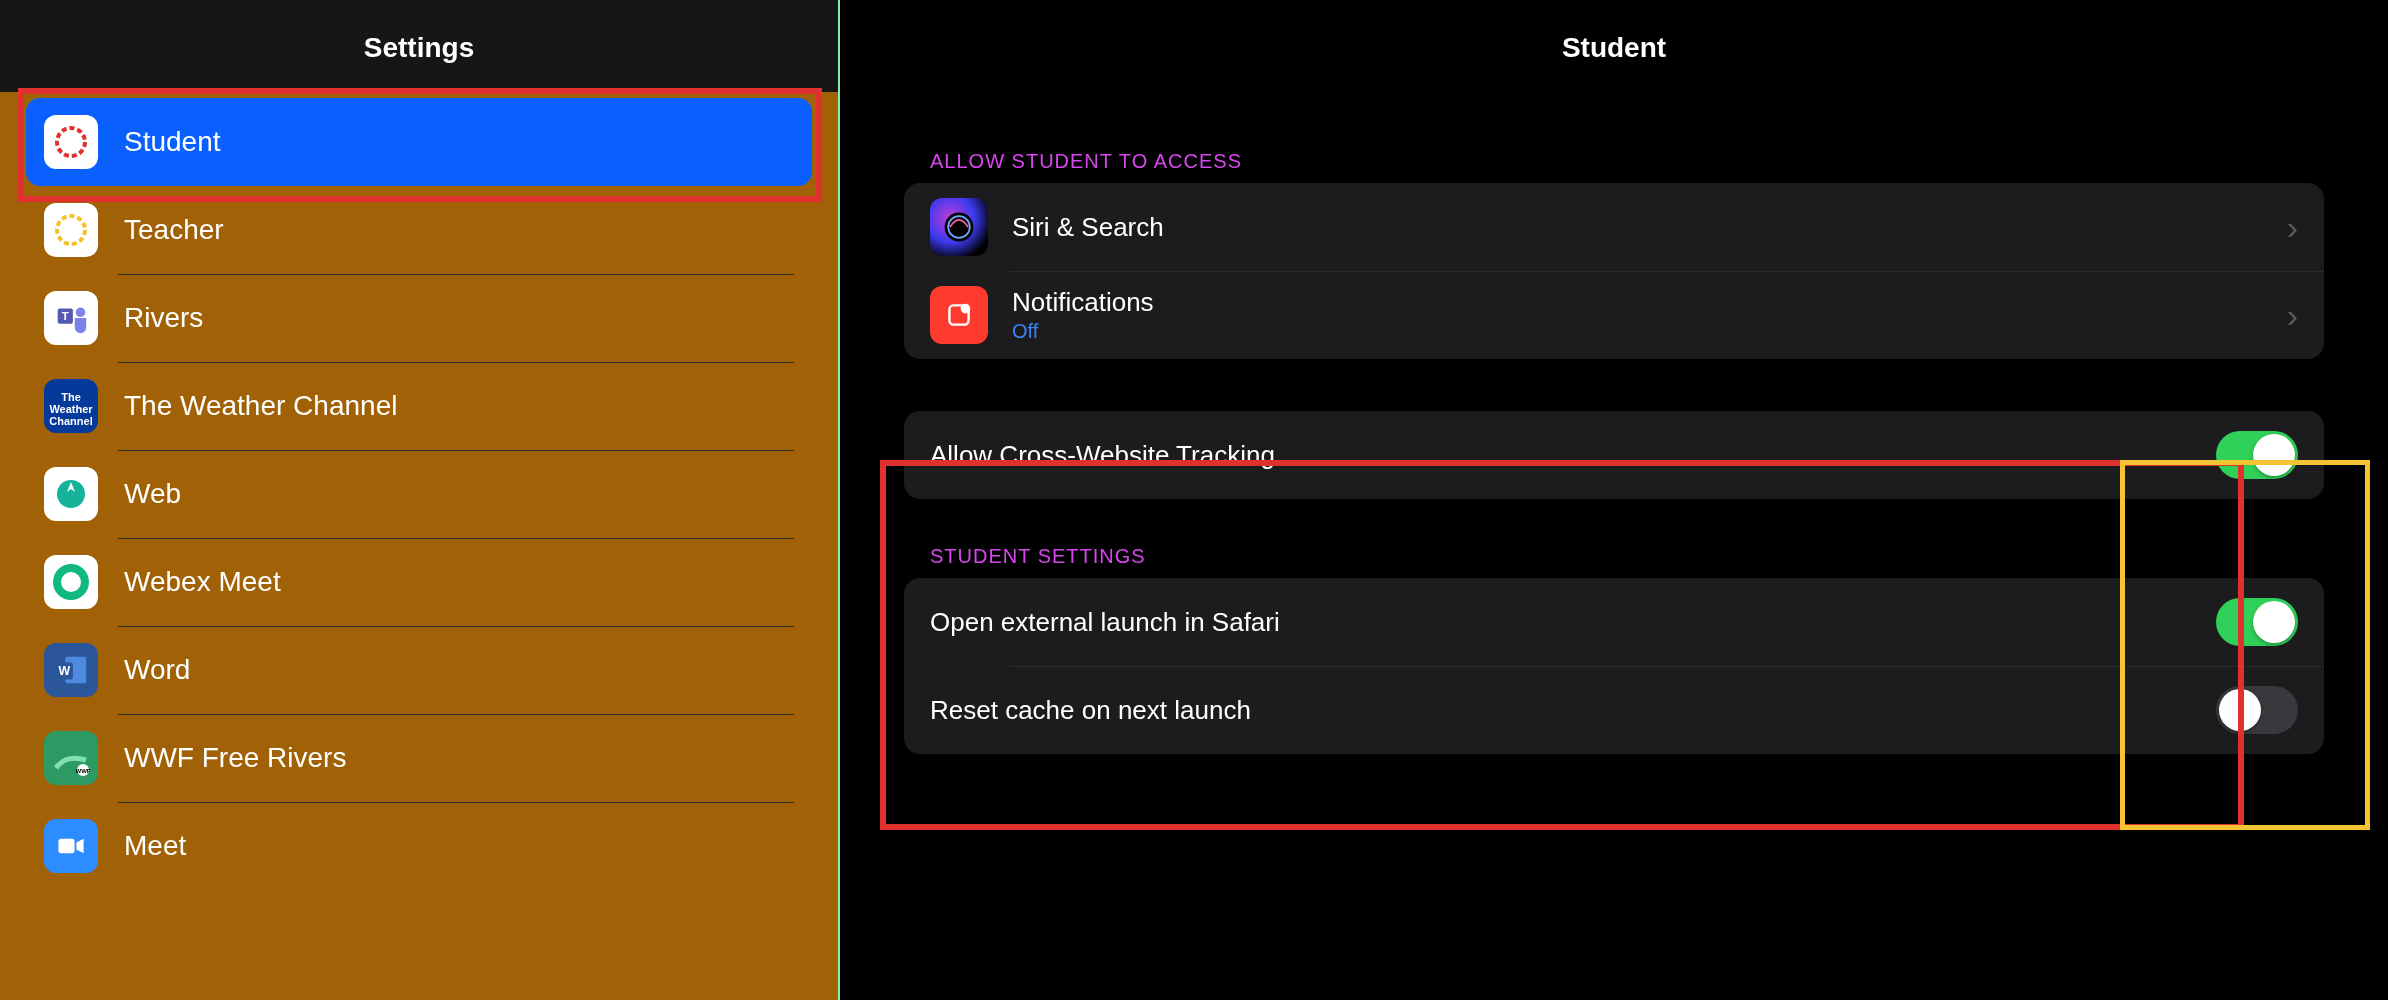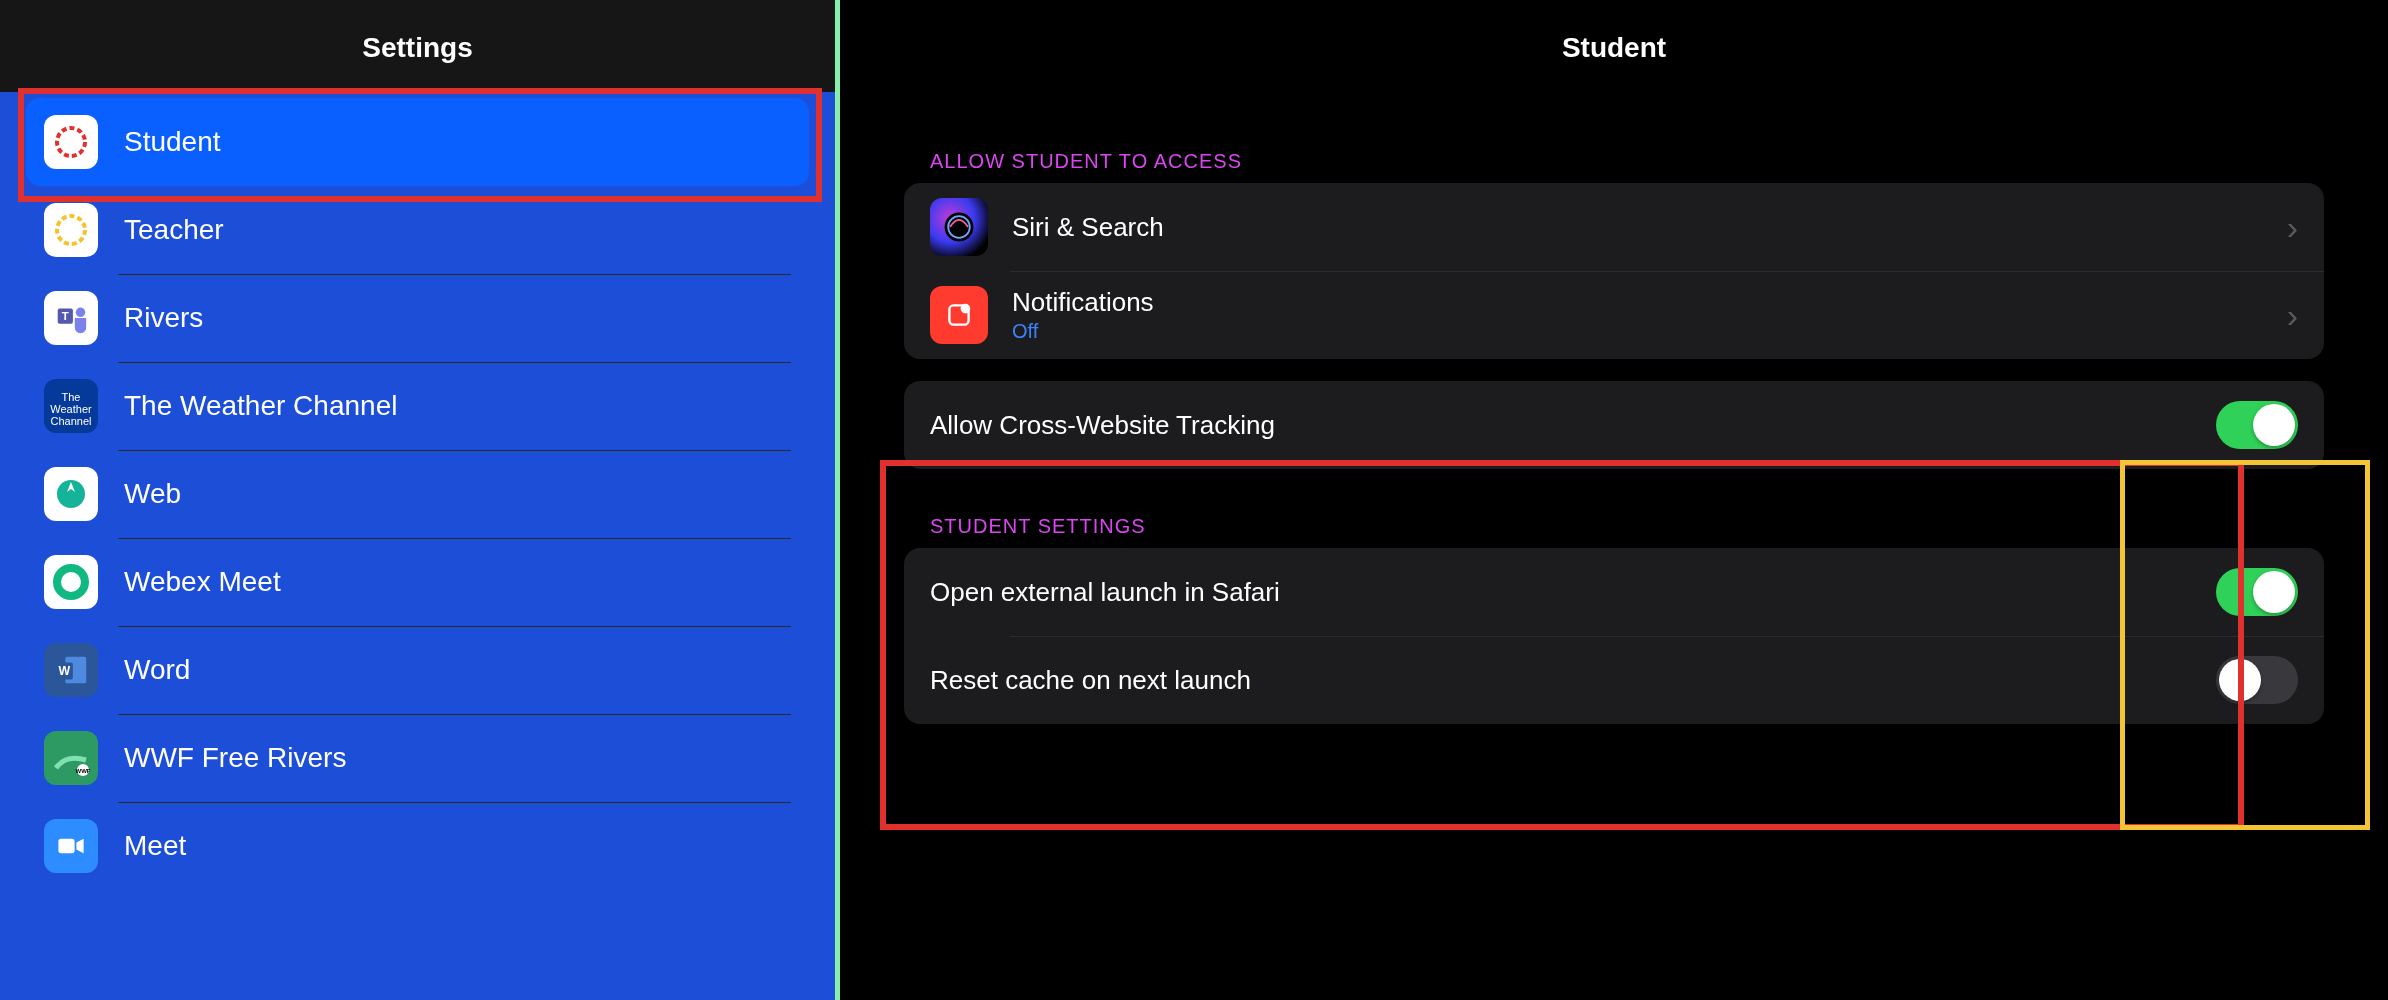--- a/index.html
+++ b/index.html
@@ -12,22 +12,22 @@
     overflow: hidden;
   }
   .app {
     display: flex;
     width: 100%;
     height: 100%;
   }
   
   .sidebar {
     width: 840px;
-    background: #1d4ed8;
-    border-right: 5px solid #86efac;
+    background: #a16207;
+    border-right: 2px solid #86efac;
     display: flex;
     flex-direction: column;
   }
   .sidebar-header {
     text-align: center;
     font-size: 28px;
     font-weight: 600;
     padding: 32px 0 28px 0;
     background: #161616;
   }
@@ -164,21 +164,21 @@
     height: 42px;
     border-radius: 50%;
     background: #fff;
     box-shadow: 0 2px 4px rgba(0,0,0,.3);
   }
   .toggle.on { background: #30d158; }
   .toggle.on .knob { right: 3px; }
   .toggle.off { background: #39393d; }
   .toggle.off .knob { left: 3px; }
 
-  .group.spaced { margin-top: 22px; }
+  .group.spaced { margin-top: 52px; }
   .red-outline-detail {
     position: absolute;
     border: 6px solid #e0312f;
     pointer-events: none;
     left: 40px;
     top: 460px;
     width: 1364px;
     height: 370px;
   }
   .yellow-outline {
@@ -240,21 +240,21 @@
               <text x="14" y="22" font-size="12" fill="#fff" text-anchor="middle" font-family="Arial" font-weight="bold">T</text>
               <circle cx="30" cy="14" r="5" fill="#7b83eb"></circle>
               <path d="M24 20 h12 v10 a6 6 0 0 1 -12 0 z" fill="#7b83eb"></path>
             </svg>
         </div>
         <div class="sidebar-label">Rivers</div>
       </div>
 
       <div class="sidebar-item">
         <div class="app-icon ic-weather">
-          <div style="font-size:11px;font-weight:400;line-height:1.1;margin-top:6px;">The<br>Weather<br>Channel</div>
+          <div style="font-size:11px;font-weight:700;line-height:1.1;margin-top:6px;">The<br>Weather<br>Channel</div>
         </div>
         <div class="sidebar-label">The Weather Channel</div>
       </div>
 
       <div class="sidebar-item">
         <div class="app-icon ic-web">
           <svg width="40" height="40" viewBox="0 0 40 40">
               <circle cx="20" cy="20" r="14" fill="#14b39a"></circle>
               <path d="M20 8 l4 10 -4 -3 -4 3 z" fill="#fff"></path>
             </svg>

